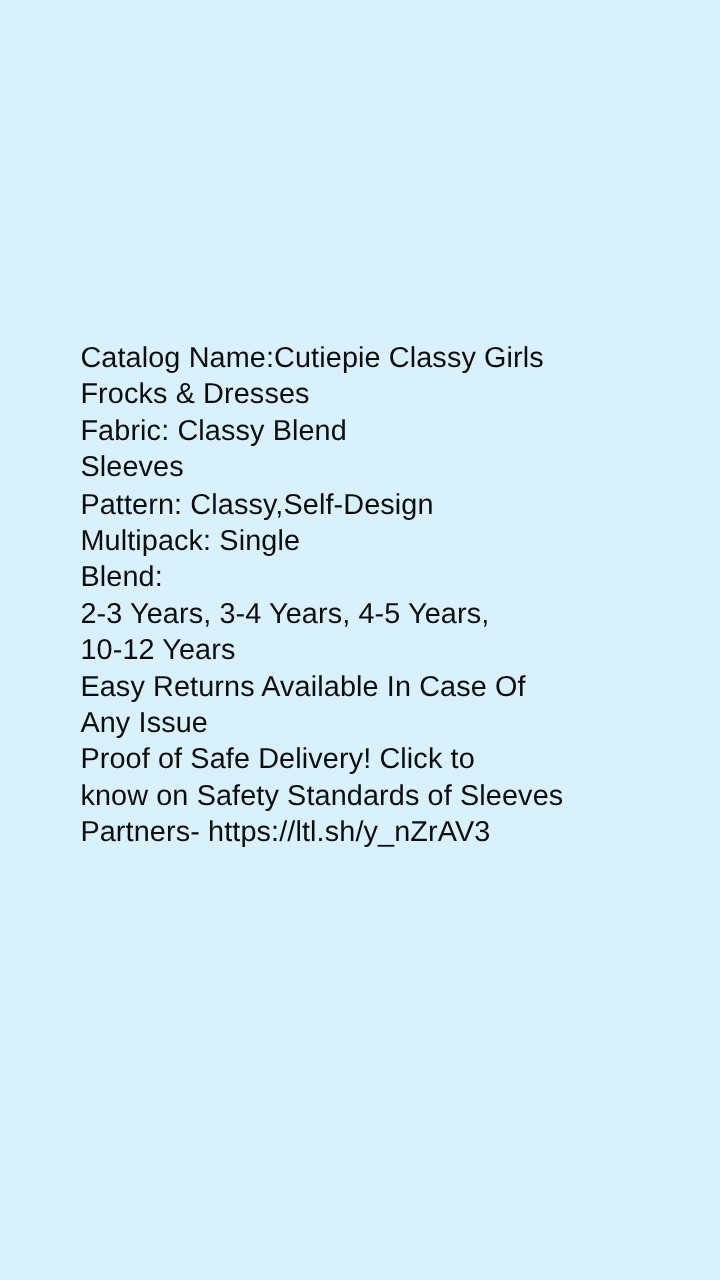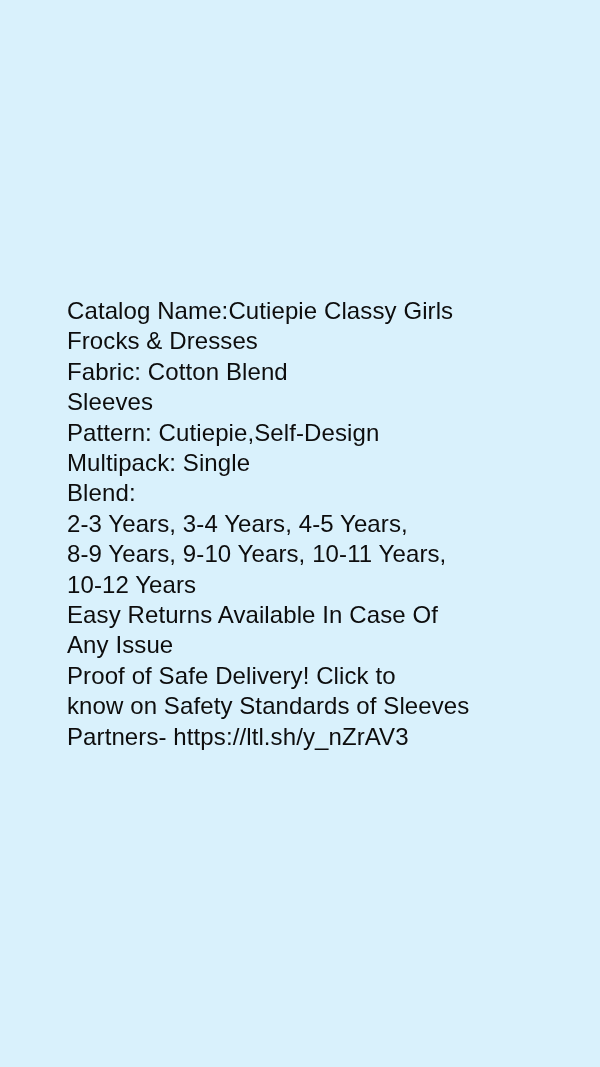--- a/index.html
+++ b/index.html
@@ -8,42 +8,41 @@
   }
   body {
     width: 600px;
     height: 1067px;
     overflow: hidden;
     font-family: "Liberation Sans", sans-serif;
   }
   .description-block {
     position: absolute;
     left: 67px;
-    top: 296px;
+    top: 284px;
     width: 510px;
   }
   .description-line {
     font-size: 24px;
     line-height: 30.4px;
     white-space: nowrap;
     letter-spacing: 0.1px;
   }
 </style>
 </head>
 <body style="background-color: rgb(217, 241, 252); color: rgb(13, 13, 13);">
 
 <div class="description-block">
   <div class="description-line">Catalog Name:Cutiepie Classy Girls</div>
   <div class="description-line">Frocks &amp; Dresses</div>
-  <div class="description-line">Fabric: Cotton Blend</div>
+  <div class="description-line">Fabric: Classy Blend</div>
   <div class="description-line">Sleeves</div>
-  <div class="description-line">Pattern: Cutiepie,Self-Design</div>
+  <div class="description-line">Pattern: Classy,Self-Design</div>
   <div class="description-line">Multipack: Single</div>
   <div class="description-line">Blend:</div>
   <div class="description-line">2-3 Years, 3-4 Years, 4-5 Years,</div>
-  <div class="description-line">8-9 Years, 9-10 Years, 10-11 Years,</div>
   <div class="description-line">10-12 Years</div>
   <div class="description-line">Easy Returns Available In Case Of</div>
   <div class="description-line">Any Issue</div>
   <div class="description-line">Proof of Safe Delivery! Click to</div>
   <div class="description-line">know on Safety Standards of Sleeves</div>
   <div class="description-line">Partners- https://ltl.sh/y_nZrAV3</div>
 </div>
 
 </body></html>

